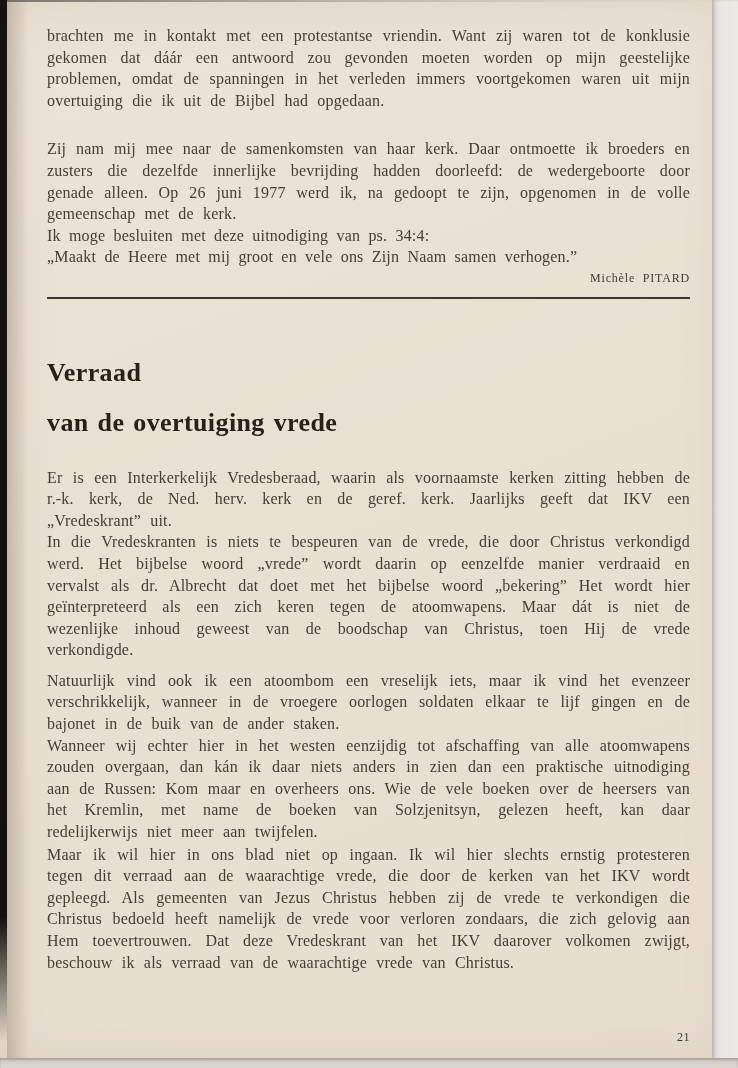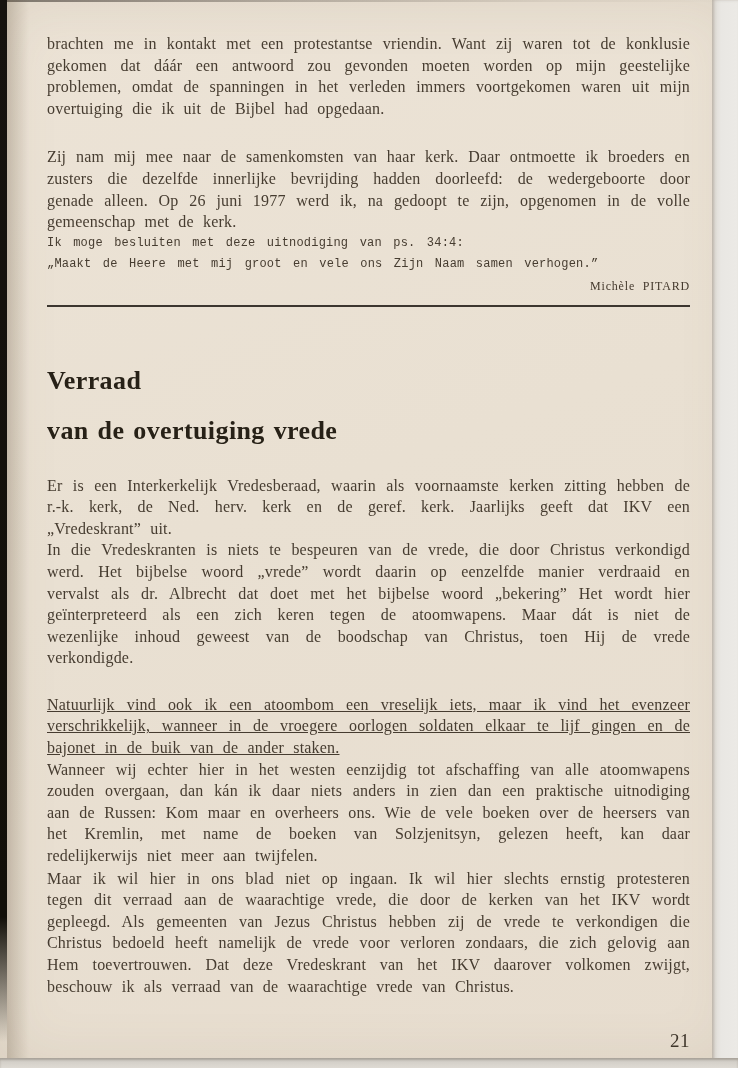--- a/index.html
+++ b/index.html
@@ -37,46 +37,45 @@
   .edge-bottom {
     position: absolute; left: 0; bottom: 0; width: 100%; height: 10px;
     background: linear-gradient(180deg, #ccc8c1 0%, #d9d5ce 70%, #dedad3 100%);
     box-shadow: inset 0 2px 2px rgba(90,78,64,0.30);
   }
   
   .content {
     position: absolute;
     left: 47px; top: 0;
     width: 643px;
-    padding-top: 33px;
+    padding-top: 25px;
     color: #463c30;
   }
   .body-text {
     margin: 0;
     font-size: 16px;
     line-height: 21.6px;
     letter-spacing: 0.2px;
     word-spacing: 5px;
     text-align: justify;
     text-justify: inter-word;
     color: #463c30;
   }
   .gap-large { margin-top: 27px; }
   .gap-block-a { margin-top: 19px; }
-  .gap-block-b { margin-top: 25px; text-decoration: underline; }
+  .gap-block-b { margin-top: 9px; }
   .gap-block-c { margin-top: 1px; }
   .single-line {
     margin: 0;
-    font-size: 12px;
+    font-size: 16px;
     line-height: 21.6px;
     letter-spacing: 0.2px;
     word-spacing: 4px;
     text-align: left;
     color: #463c30;
-    font-family: Liberation Mono, monospace;
   }
   .signature {
     margin: 0;
     font-size: 12px;
     line-height: 21.6px;
     letter-spacing: 0.8px;
     word-spacing: 4px;
     text-align: right;
     color: #44392d;
   }
@@ -93,21 +92,21 @@
     line-height: 50px;
     font-weight: bold;
     letter-spacing: 0.4px;
     word-spacing: 2px;
     color: #272117;
   }
   .page-number {
     position: absolute;
     right: 48px;
     top: 1030px;
-    font-size: 19px;
+    font-size: 12px;
     letter-spacing: 0.5px;
     color: #3f362b;
     font-family: "Liberation Serif", serif;
   }
 </style>
 </head>
 <body>
 
 <div class="page">
 

